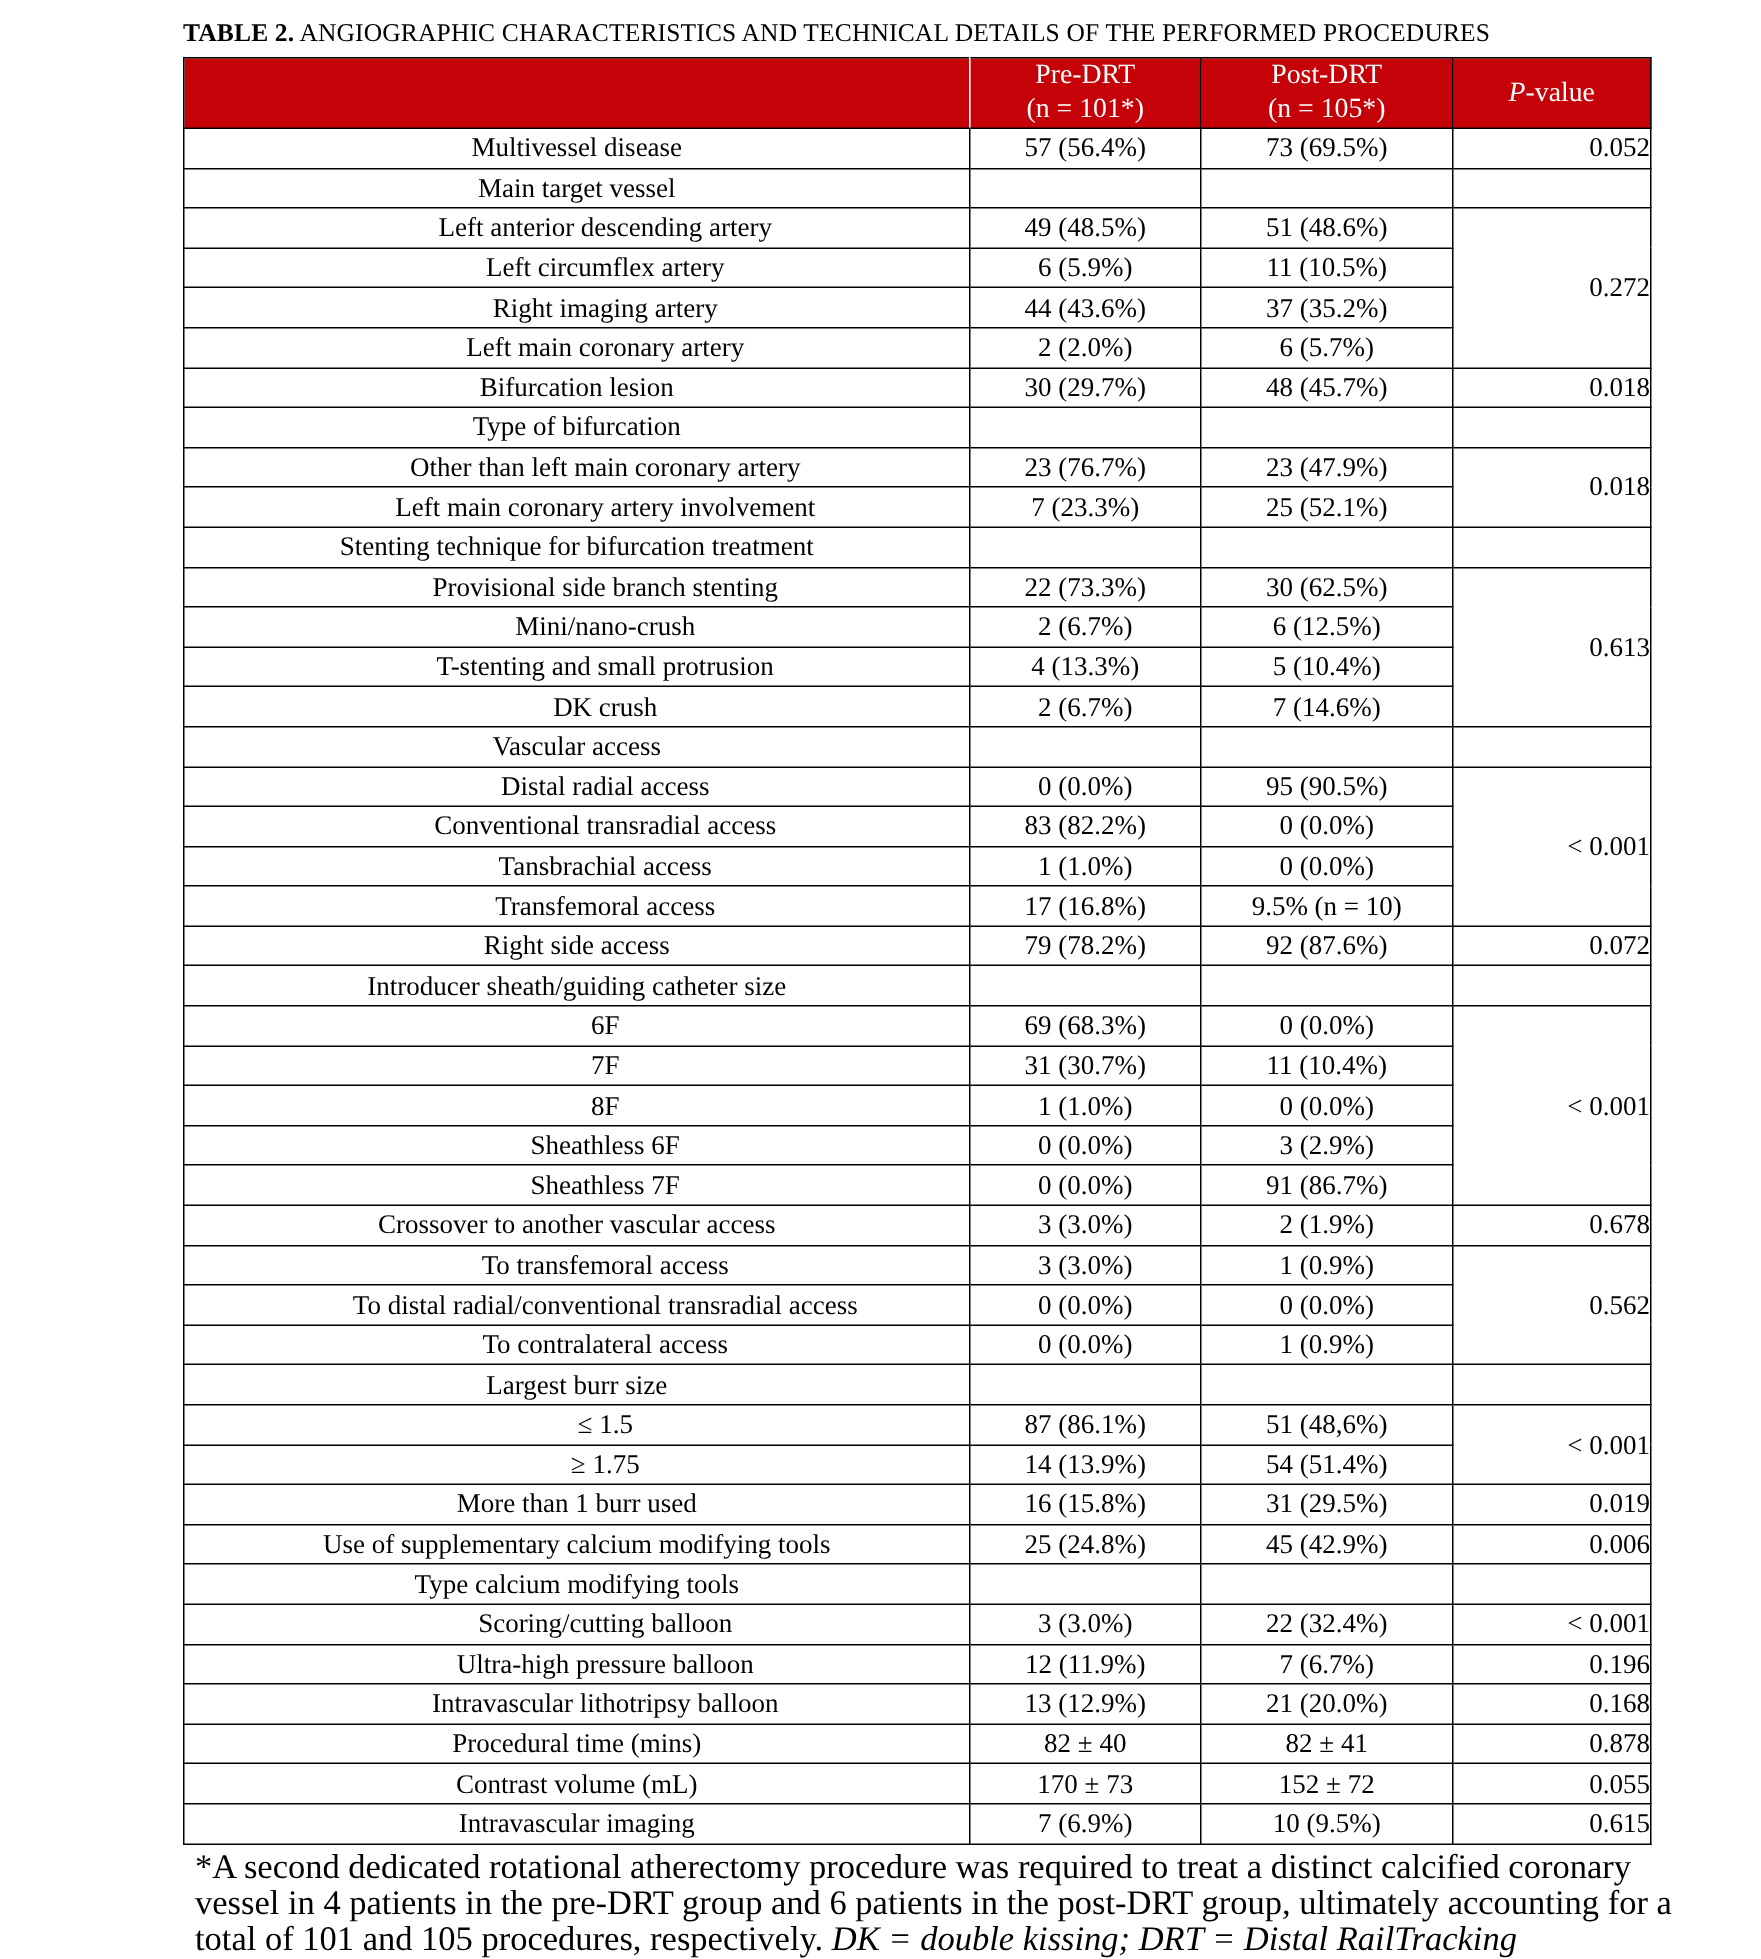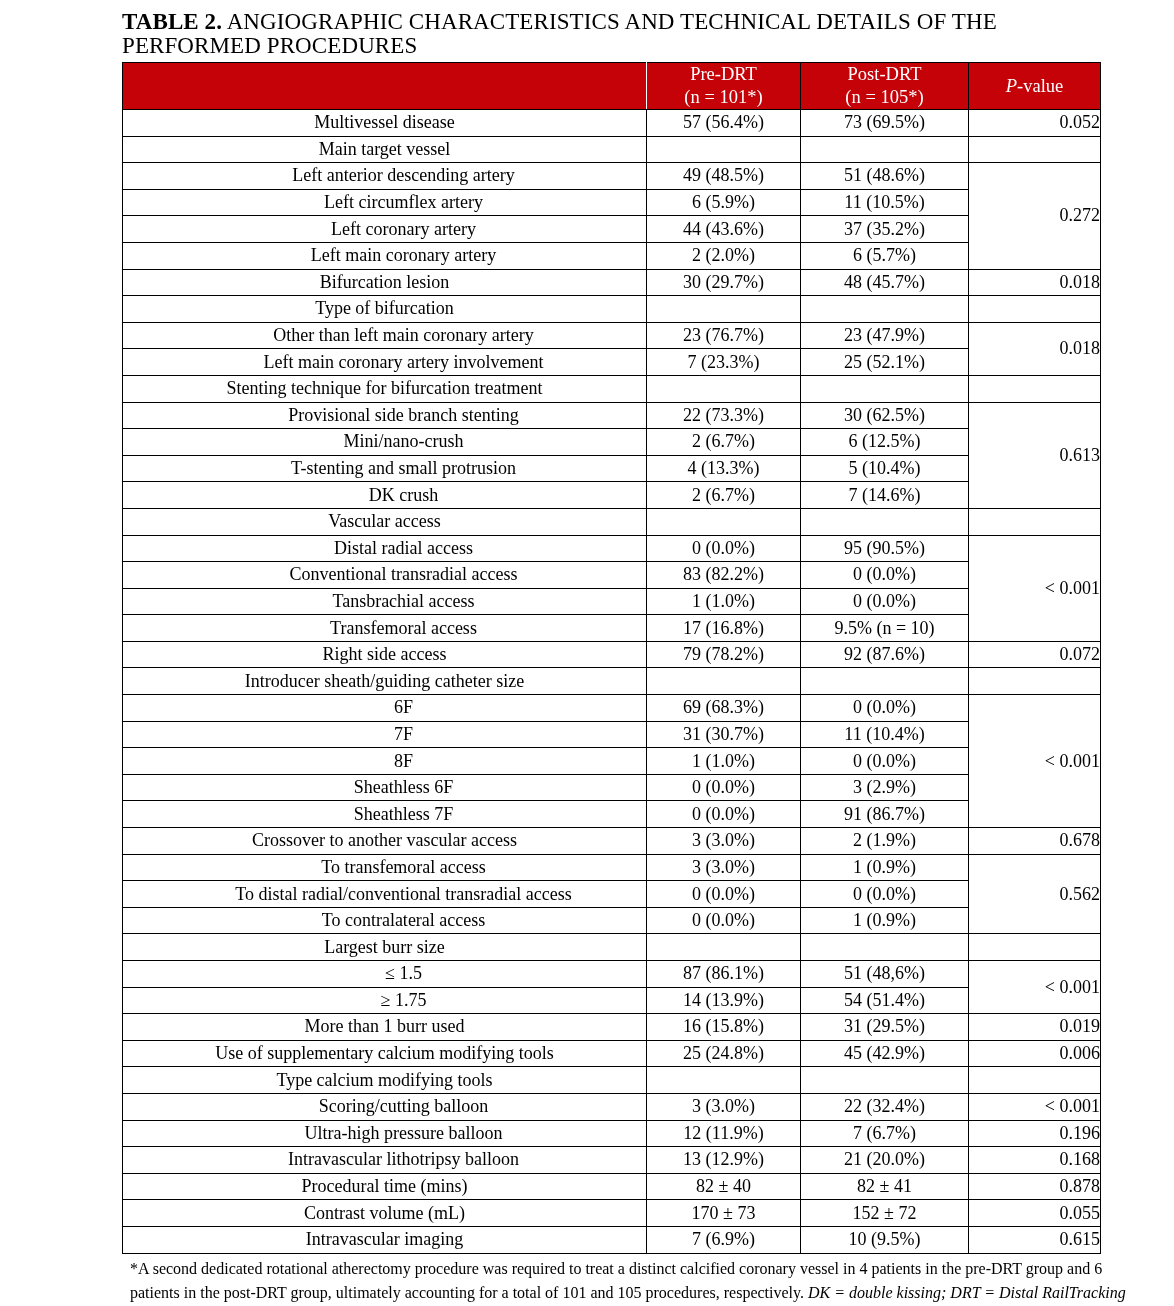--- a/index.html
+++ b/index.html
@@ -15,21 +15,21 @@
     overflow: hidden;
   }
   .page {
     position: relative;
     width: 1174px;
     height: 1306px;
     box-sizing: border-box;
     padding: 10px 52px 0 122px;
   }
   .table-title {
-    font-size: 23px;
+    font-size: 17px;
     line-height: 24px;
     letter-spacing: 0.1px;
     margin: 0 0 4px 0;
     width: 1000px;
   }
   .table-title .tnum {
     font-weight: bold;
   }
   table.main {
     border-collapse: collapse;
@@ -76,21 +76,21 @@
   td.num {
     text-align: center;
   }
   td.pv {
     text-align: right;
   }
 
   .footnote {
     width: 1000px;
     margin-top: 3px;
-    font-size: 16px;
+    font-size: 23px;
     line-height: 24px;
     text-align: left;
     padding-left: 8px;
   }
   .footnote .ital { font-style: italic; }
 </style>
 </head>
 <body>
 
 <div class="page">
@@ -140,21 +140,21 @@
           <td class="num">49 (48.5%)</td>
           <td class="num">51 (48.6%)</td>
           <td class="pv" rowspan="4">0.272</td>
         </tr>
         <tr>
           <td class="label lv1">Left circumflex artery</td>
           <td class="num">6 (5.9%)</td>
           <td class="num">11 (10.5%)</td>
         </tr>
         <tr>
-          <td class="label lv1">Left coronary artery</td>
+          <td class="label lv1">Right imaging artery</td>
           <td class="num">44 (43.6%)</td>
           <td class="num">37 (35.2%)</td>
         </tr>
         <tr>
           <td class="label lv1">Left main coronary artery</td>
           <td class="num">2 (2.0%)</td>
           <td class="num">6 (5.7%)</td>
         </tr>
         <tr>
           <td class="label">Bifurcation lesion</td>

